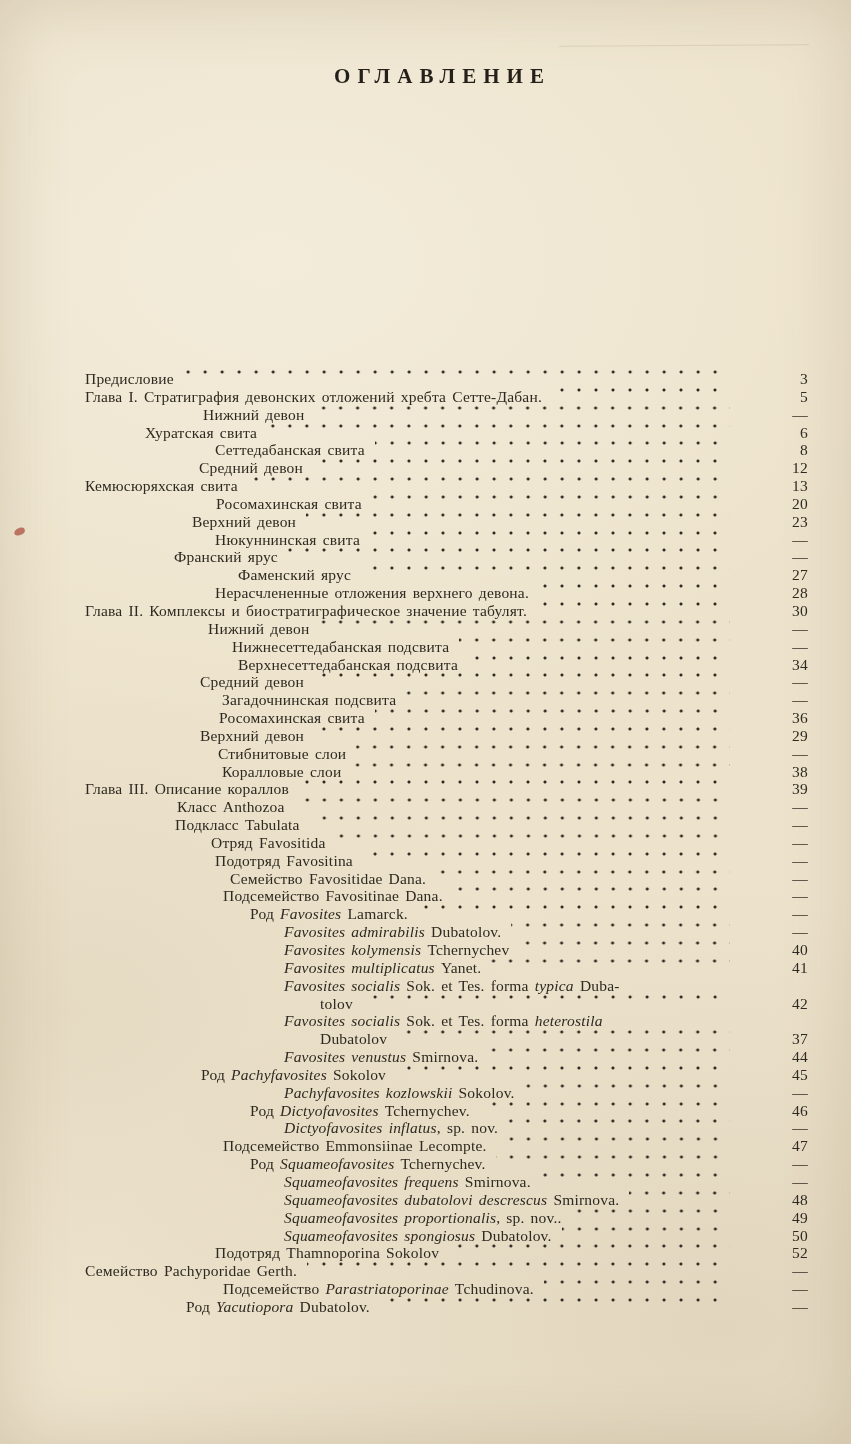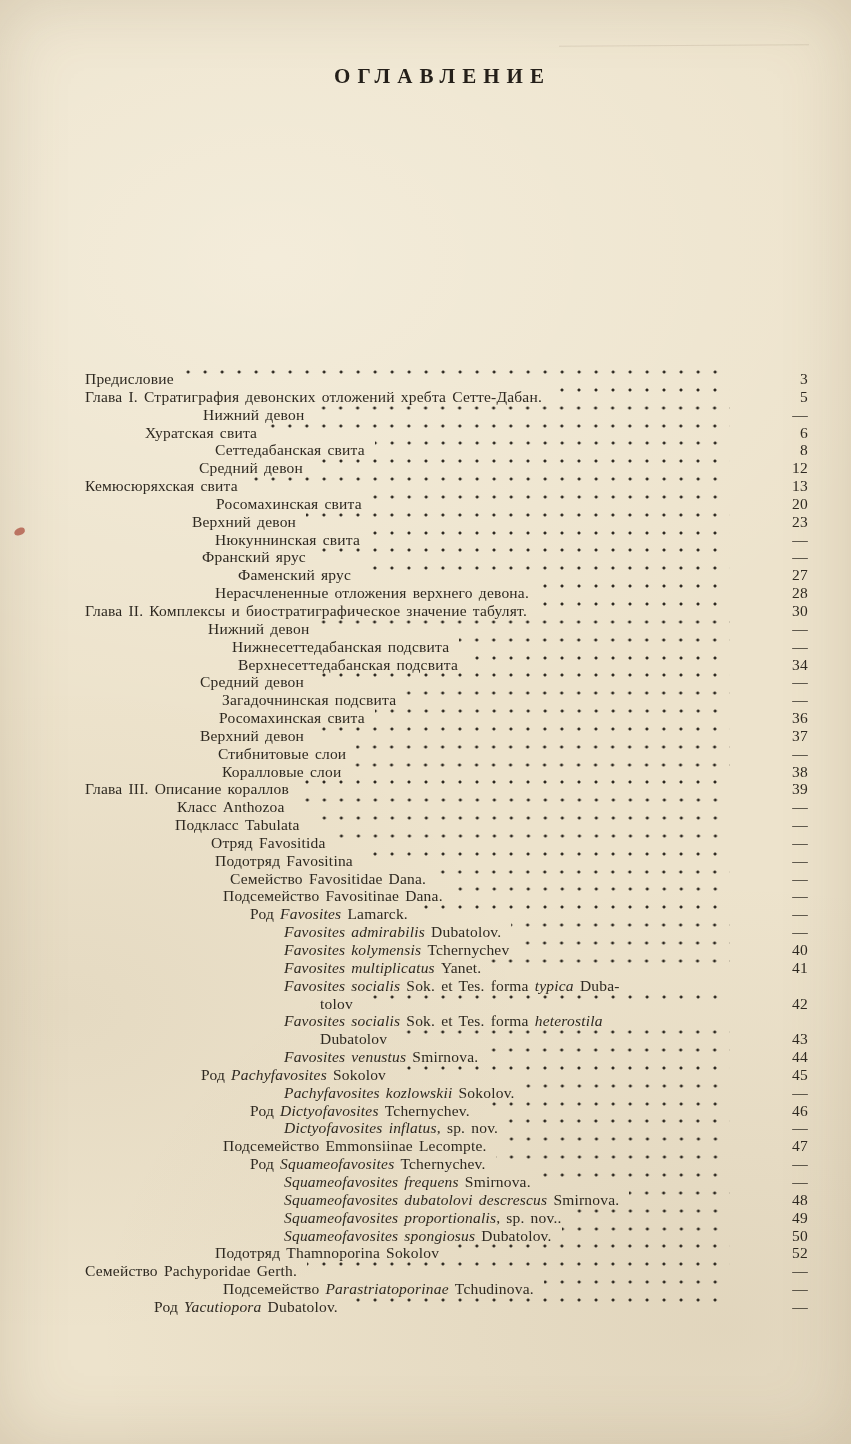--- a/index.html
+++ b/index.html
@@ -89,56 +89,56 @@
     <div class="row"><span class="txt" style="margin-left: 0px;"><span>Предисловие</span></span><span class="leader"></span><span class="pg">3</span></div>
     <div class="row"><span class="txt" style="margin-left: 0px;"><span>Глава I. Стратиграфия девонских отложений хребта Сетте-Дабан.</span></span><span class="leader"></span><span class="pg">5</span></div>
     <div class="row"><span class="txt" style="margin-left: 118px;"><span>Нижний девон</span></span><span class="leader"></span><span class="pg">—</span></div>
     <div class="row"><span class="txt" style="margin-left: 60px;"><span>Хуратская свита</span></span><span class="leader"></span><span class="pg">6</span></div>
     <div class="row"><span class="txt" style="margin-left: 130px;"><span>Сеттедабанская свита</span></span><span class="leader"></span><span class="pg">8</span></div>
     <div class="row"><span class="txt" style="margin-left: 114px;"><span>Средний девон</span></span><span class="leader"></span><span class="pg">12</span></div>
     <div class="row"><span class="txt" style=""><span>Кемюсюряхская свита</span></span><span class="leader"></span><span class="pg">13</span></div>
     <div class="row"><span class="txt" style="margin-left: 131px;"><span>Росомахинская свита</span></span><span class="leader"></span><span class="pg">20</span></div>
     <div class="row"><span class="txt" style="margin-left: 107px;"><span>Верхний девон</span></span><span class="leader"></span><span class="pg">23</span></div>
     <div class="row"><span class="txt" style="margin-left: 130px;"><span>Нюкуннинская свита</span></span><span class="leader"></span><span class="pg">—</span></div>
-    <div class="row"><span class="txt" style="margin-left: 117px;"><span>Франский ярус</span></span><span class="leader"></span><span class="pg">—</span></div>
+    <div class="row"><span class="txt" style="margin-left: 89px;"><span>Франский ярус</span></span><span class="leader"></span><span class="pg">—</span></div>
     <div class="row"><span class="txt" style="margin-left: 153px;"><span>Фаменский ярус</span></span><span class="leader"></span><span class="pg">27</span></div>
     <div class="row"><span class="txt" style="margin-left: 130px;"><span>Нерасчлененные отложения верхнего девона.</span></span><span class="leader"></span><span class="pg">28</span></div>
     <div class="row"><span class="txt" style="margin-left: 0px;"><span>Глава II. Комплексы и биостратиграфическое значение табулят.</span></span><span class="leader"></span><span class="pg">30</span></div>
     <div class="row"><span class="txt" style="margin-left: 123px;"><span>Нижний девон</span></span><span class="leader"></span><span class="pg">—</span></div>
     <div class="row"><span class="txt" style="margin-left: 147px;"><span>Нижнесеттедабанская подсвита</span></span><span class="leader"></span><span class="pg">—</span></div>
     <div class="row"><span class="txt" style="margin-left: 153px;"><span>Верхнесеттедабанская подсвита</span></span><span class="leader"></span><span class="pg">34</span></div>
     <div class="row"><span class="txt" style="margin-left: 115px;"><span>Средний девон</span></span><span class="leader"></span><span class="pg">—</span></div>
     <div class="row"><span class="txt" style="margin-left: 137px;"><span>Загадочнинская подсвита</span></span><span class="leader"></span><span class="pg">—</span></div>
     <div class="row"><span class="txt" style="margin-left: 134px;"><span>Росомахинская свита</span></span><span class="leader"></span><span class="pg">36</span></div>
-    <div class="row"><span class="txt" style="margin-left: 115px;"><span>Верхний девон</span></span><span class="leader"></span><span class="pg">37</span></div>
+    <div class="row"><span class="txt" style="margin-left: 115px;"><span>Верхний девон</span></span><span class="leader"></span><span class="pg">29</span></div>
     <div class="row"><span class="txt" style="margin-left: 133px;"><span>Стибнитовые слои</span></span><span class="leader"></span><span class="pg">—</span></div>
     <div class="row"><span class="txt" style="margin-left: 137px;"><span>Коралловые слои</span></span><span class="leader"></span><span class="pg">38</span></div>
     <div class="row"><span class="txt" style="margin-left: 0px;"><span>Глава III. Описание кораллов</span></span><span class="leader"></span><span class="pg">39</span></div>
     <div class="row"><span class="txt" style="margin-left: 92px;"><span>Класс Anthozoa</span></span><span class="leader"></span><span class="pg">—</span></div>
     <div class="row"><span class="txt" style="margin-left: 90px;"><span>Подкласс Tabulata</span></span><span class="leader"></span><span class="pg">—</span></div>
     <div class="row"><span class="txt" style="margin-left: 126px;"><span>Отряд Favositida</span></span><span class="leader"></span><span class="pg">—</span></div>
     <div class="row"><span class="txt" style="margin-left: 130px;"><span>Подотряд Favositina</span></span><span class="leader"></span><span class="pg">—</span></div>
     <div class="row"><span class="txt" style="margin-left: 145px;"><span>Семейство Favositidae Dana.</span></span><span class="leader"></span><span class="pg">—</span></div>
     <div class="row"><span class="txt" style="margin-left: 138px;"><span>Подсемейство Favositinae Dana.</span></span><span class="leader"></span><span class="pg">—</span></div>
     <div class="row"><span class="txt" style="margin-left: 165px;"><span>Род </span><span class="it">Favosites </span><span>Lamarck.</span></span><span class="leader"></span><span class="pg">—</span></div>
     <div class="row"><span class="txt" style="margin-left: 199px;"><span class="it">Favosites admirabilis </span><span>Dubatolov.</span></span><span class="leader"></span><span class="pg">—</span></div>
     <div class="row"><span class="txt" style="margin-left: 199px;"><span class="it">Favosites kolymensis </span><span>Tchernychev</span></span><span class="leader"></span><span class="pg">40</span></div>
     <div class="row"><span class="txt" style="margin-left: 199px;"><span class="it">Favosites multiplicatus </span><span>Yanet.</span></span><span class="leader"></span><span class="pg">41</span></div>
     <div class="row"><span class="txt" style="margin-left: 199px;"><span class="it">Favosites socialis </span><span>Sok. et Tes. forma </span><span class="it">typica </span><span>Duba-</span></span><span class="leader nodots"></span><span class="pg"></span></div>
     <div class="row"><span class="txt" style="margin-left: 235px;"><span>tolov</span></span><span class="leader"></span><span class="pg">42</span></div>
     <div class="row"><span class="txt" style="margin-left: 199px;"><span class="it">Favosites socialis </span><span>Sok. et Tes. forma </span><span class="it">heterostila</span></span><span class="leader nodots"></span><span class="pg"></span></div>
-    <div class="row"><span class="txt" style="margin-left: 235px;"><span>Dubatolov</span></span><span class="leader"></span><span class="pg">43</span></div>
+    <div class="row"><span class="txt" style="margin-left: 235px;"><span>Dubatolov</span></span><span class="leader"></span><span class="pg">37</span></div>
     <div class="row"><span class="txt" style="margin-left: 199px;"><span class="it">Favosites venustus </span><span>Smirnova.</span></span><span class="leader"></span><span class="pg">44</span></div>
     <div class="row"><span class="txt" style="margin-left: 116px;"><span>Род </span><span class="it">Pachyfavosites </span><span>Sokolov</span></span><span class="leader"></span><span class="pg">45</span></div>
     <div class="row"><span class="txt" style="margin-left: 199px;"><span class="it">Pachyfavosites kozlowskii </span><span>Sokolov.</span></span><span class="leader"></span><span class="pg">—</span></div>
     <div class="row"><span class="txt" style="margin-left: 165px;"><span>Род </span><span class="it">Dictyofavosites </span><span>Tchernychev.</span></span><span class="leader"></span><span class="pg">46</span></div>
     <div class="row"><span class="txt" style="margin-left: 199px;"><span class="it">Dictyofavosites inflatus</span><span>, sp. nov.</span></span><span class="leader"></span><span class="pg">—</span></div>
     <div class="row"><span class="txt" style="margin-left: 138px;"><span>Подсемейство Emmonsiinae Lecompte.</span></span><span class="leader"></span><span class="pg">47</span></div>
     <div class="row"><span class="txt" style="margin-left: 165px;"><span>Род </span><span class="it">Squameofavosites </span><span>Tchernychev.</span></span><span class="leader"></span><span class="pg">—</span></div>
     <div class="row"><span class="txt" style="margin-left: 199px;"><span class="it">Squameofavosites frequens </span><span>Smirnova.</span></span><span class="leader"></span><span class="pg">—</span></div>
     <div class="row"><span class="txt" style="margin-left: 199px;"><span class="it">Squameofavosites dubatolovi descrescus </span><span>Smirnova.</span></span><span class="leader"></span><span class="pg">48</span></div>
     <div class="row"><span class="txt" style="margin-left: 199px;"><span class="it">Squameofavosites proportionalis</span><span>, sp. nov..</span></span><span class="leader"></span><span class="pg">49</span></div>
     <div class="row"><span class="txt" style="margin-left: 199px;"><span class="it">Squameofavosites spongiosus </span><span>Dubatolov.</span></span><span class="leader"></span><span class="pg">50</span></div>
     <div class="row"><span class="txt" style="margin-left: 130px;"><span>Подотряд Thamnoporina Sokolov</span></span><span class="leader"></span><span class="pg">52</span></div>
     <div class="row"><span class="txt" style=""><span>Семейство Pachyporidae Gerth.</span></span><span class="leader"></span><span class="pg">—</span></div>
     <div class="row"><span class="txt" style="margin-left: 138px;"><span>Подсемейство </span><span class="it">Parastriatoporinae </span><span>Tchudinova.</span></span><span class="leader"></span><span class="pg">—</span></div>
-    <div class="row"><span class="txt" style="margin-left: 69px;"><span>Род </span><span class="it">Yacutiopora </span><span>Dubatolov.</span></span><span class="leader"></span><span class="pg">—</span></div>
+    <div class="row"><span class="txt" style="margin-left: 101px;"><span>Род </span><span class="it">Yacutiopora </span><span>Dubatolov.</span></span><span class="leader"></span><span class="pg">—</span></div>
   </div>
 
 </body></html>

